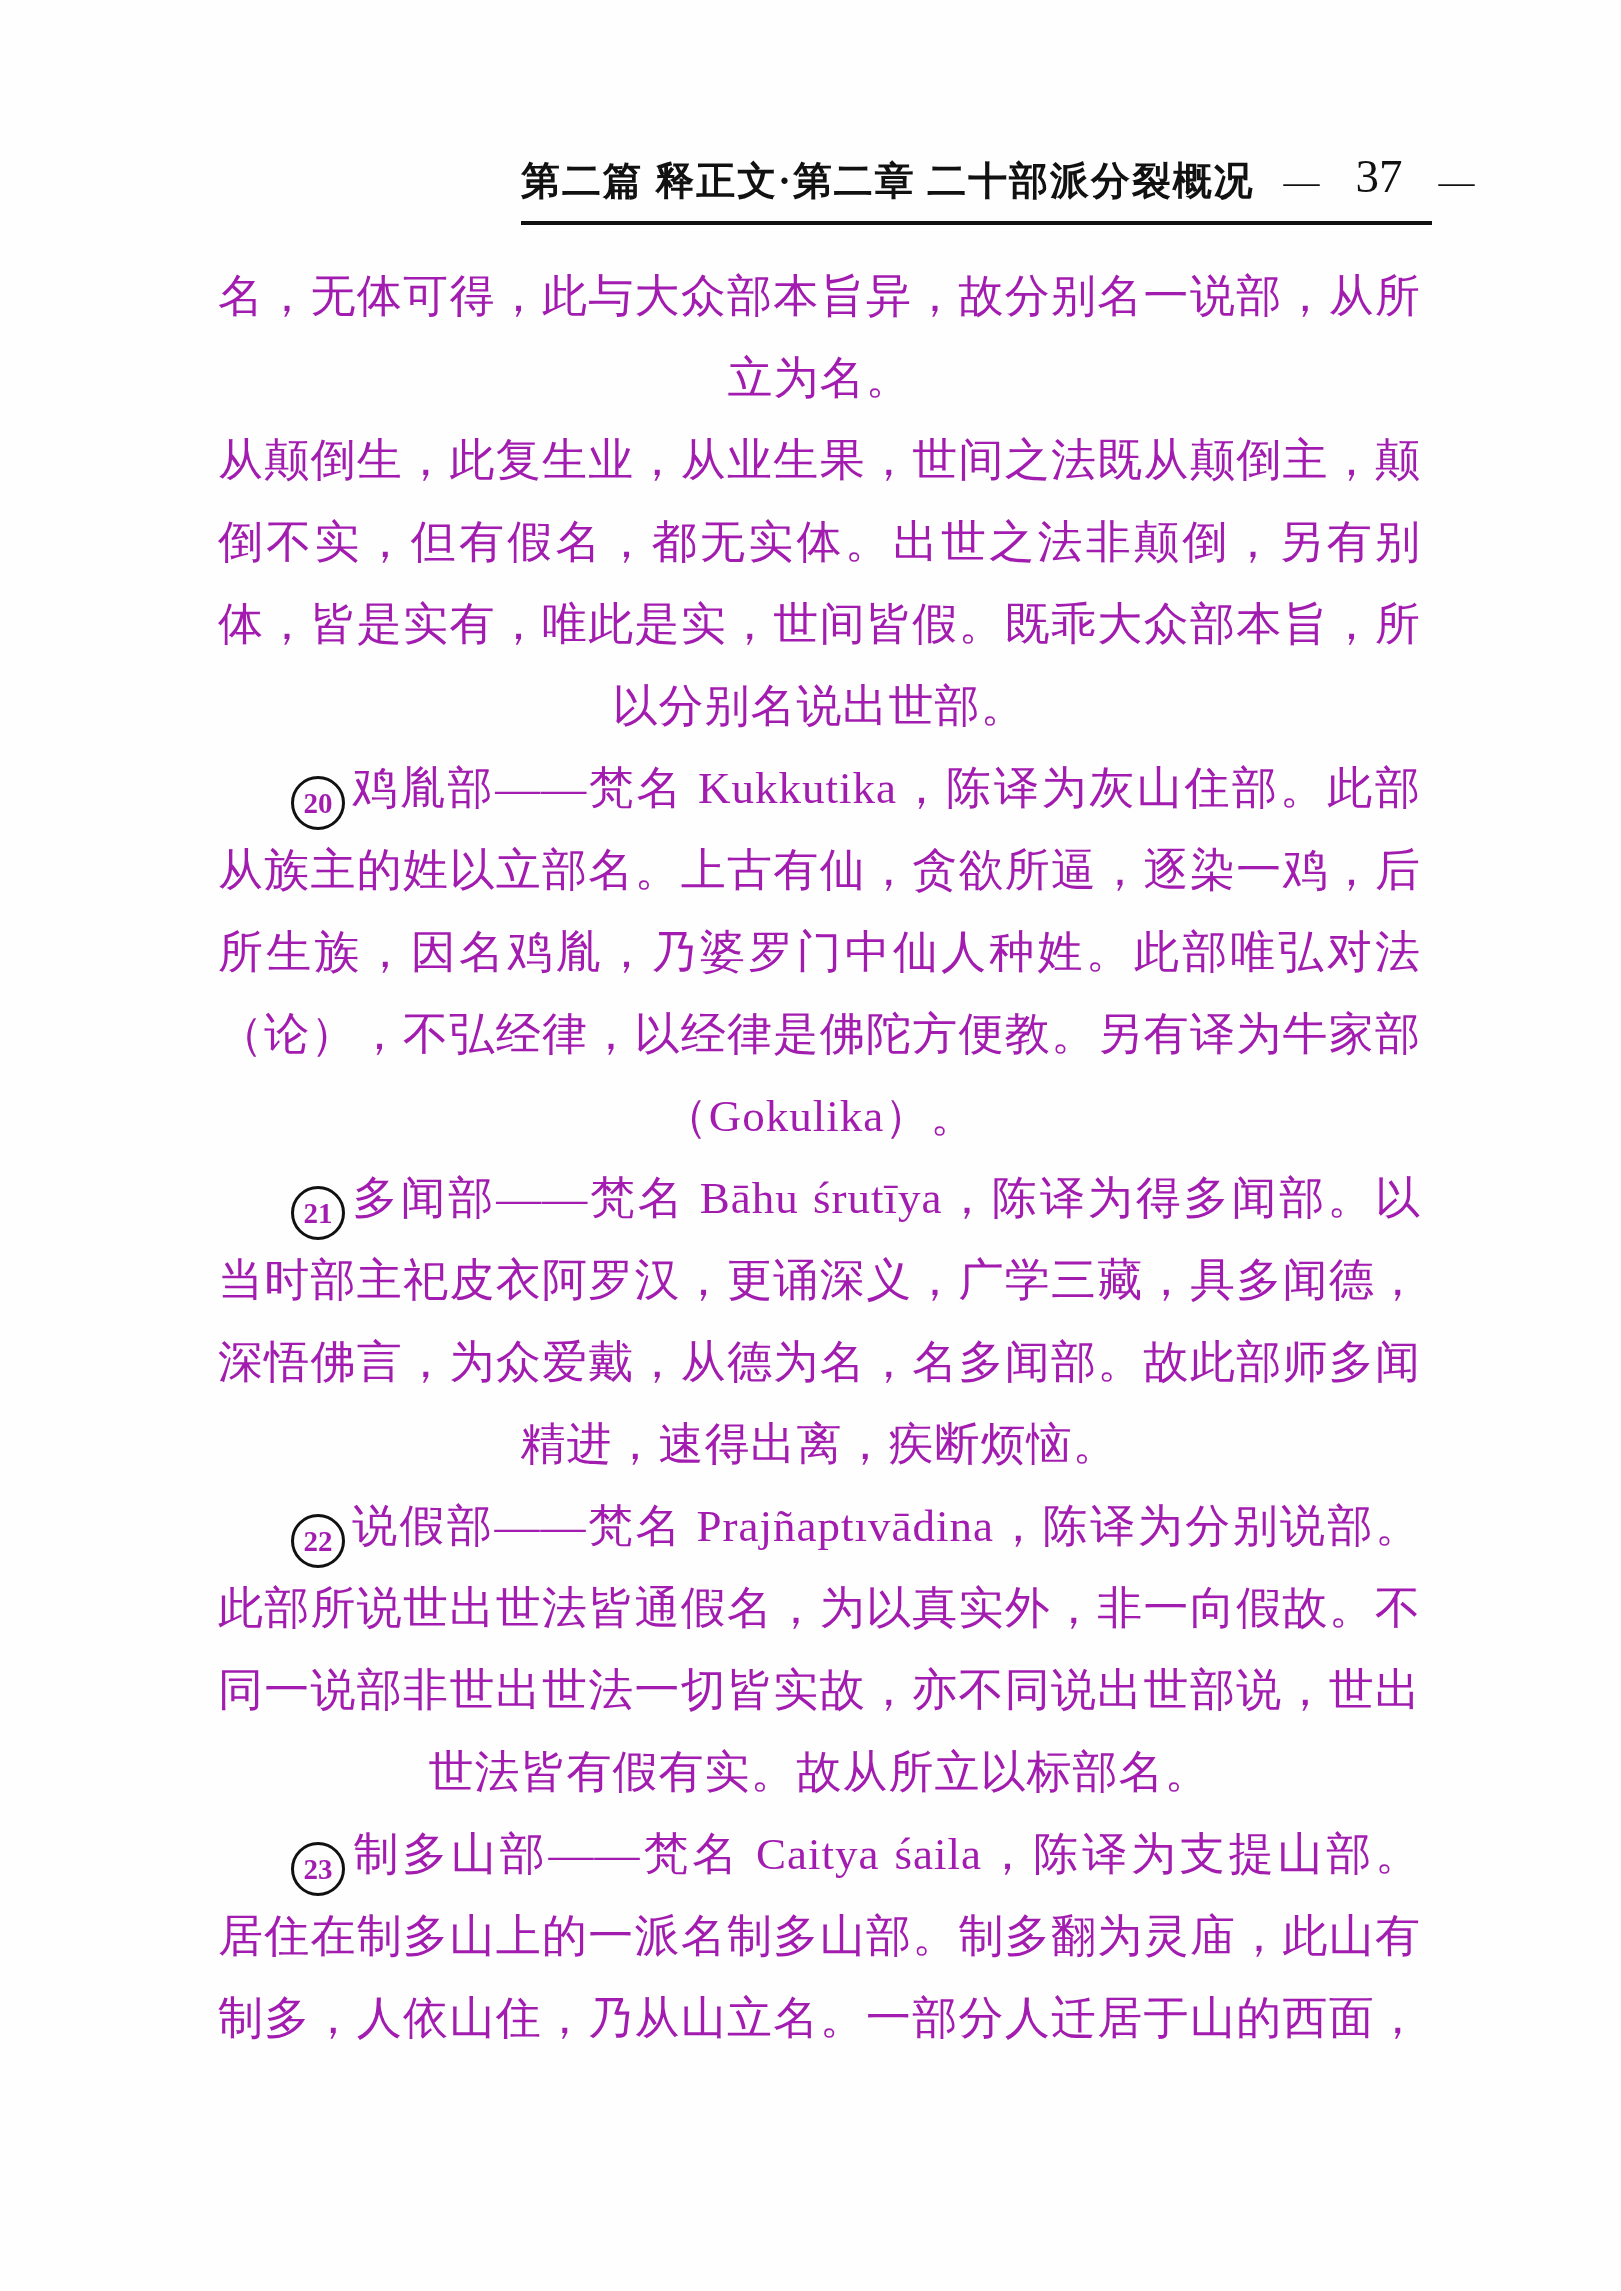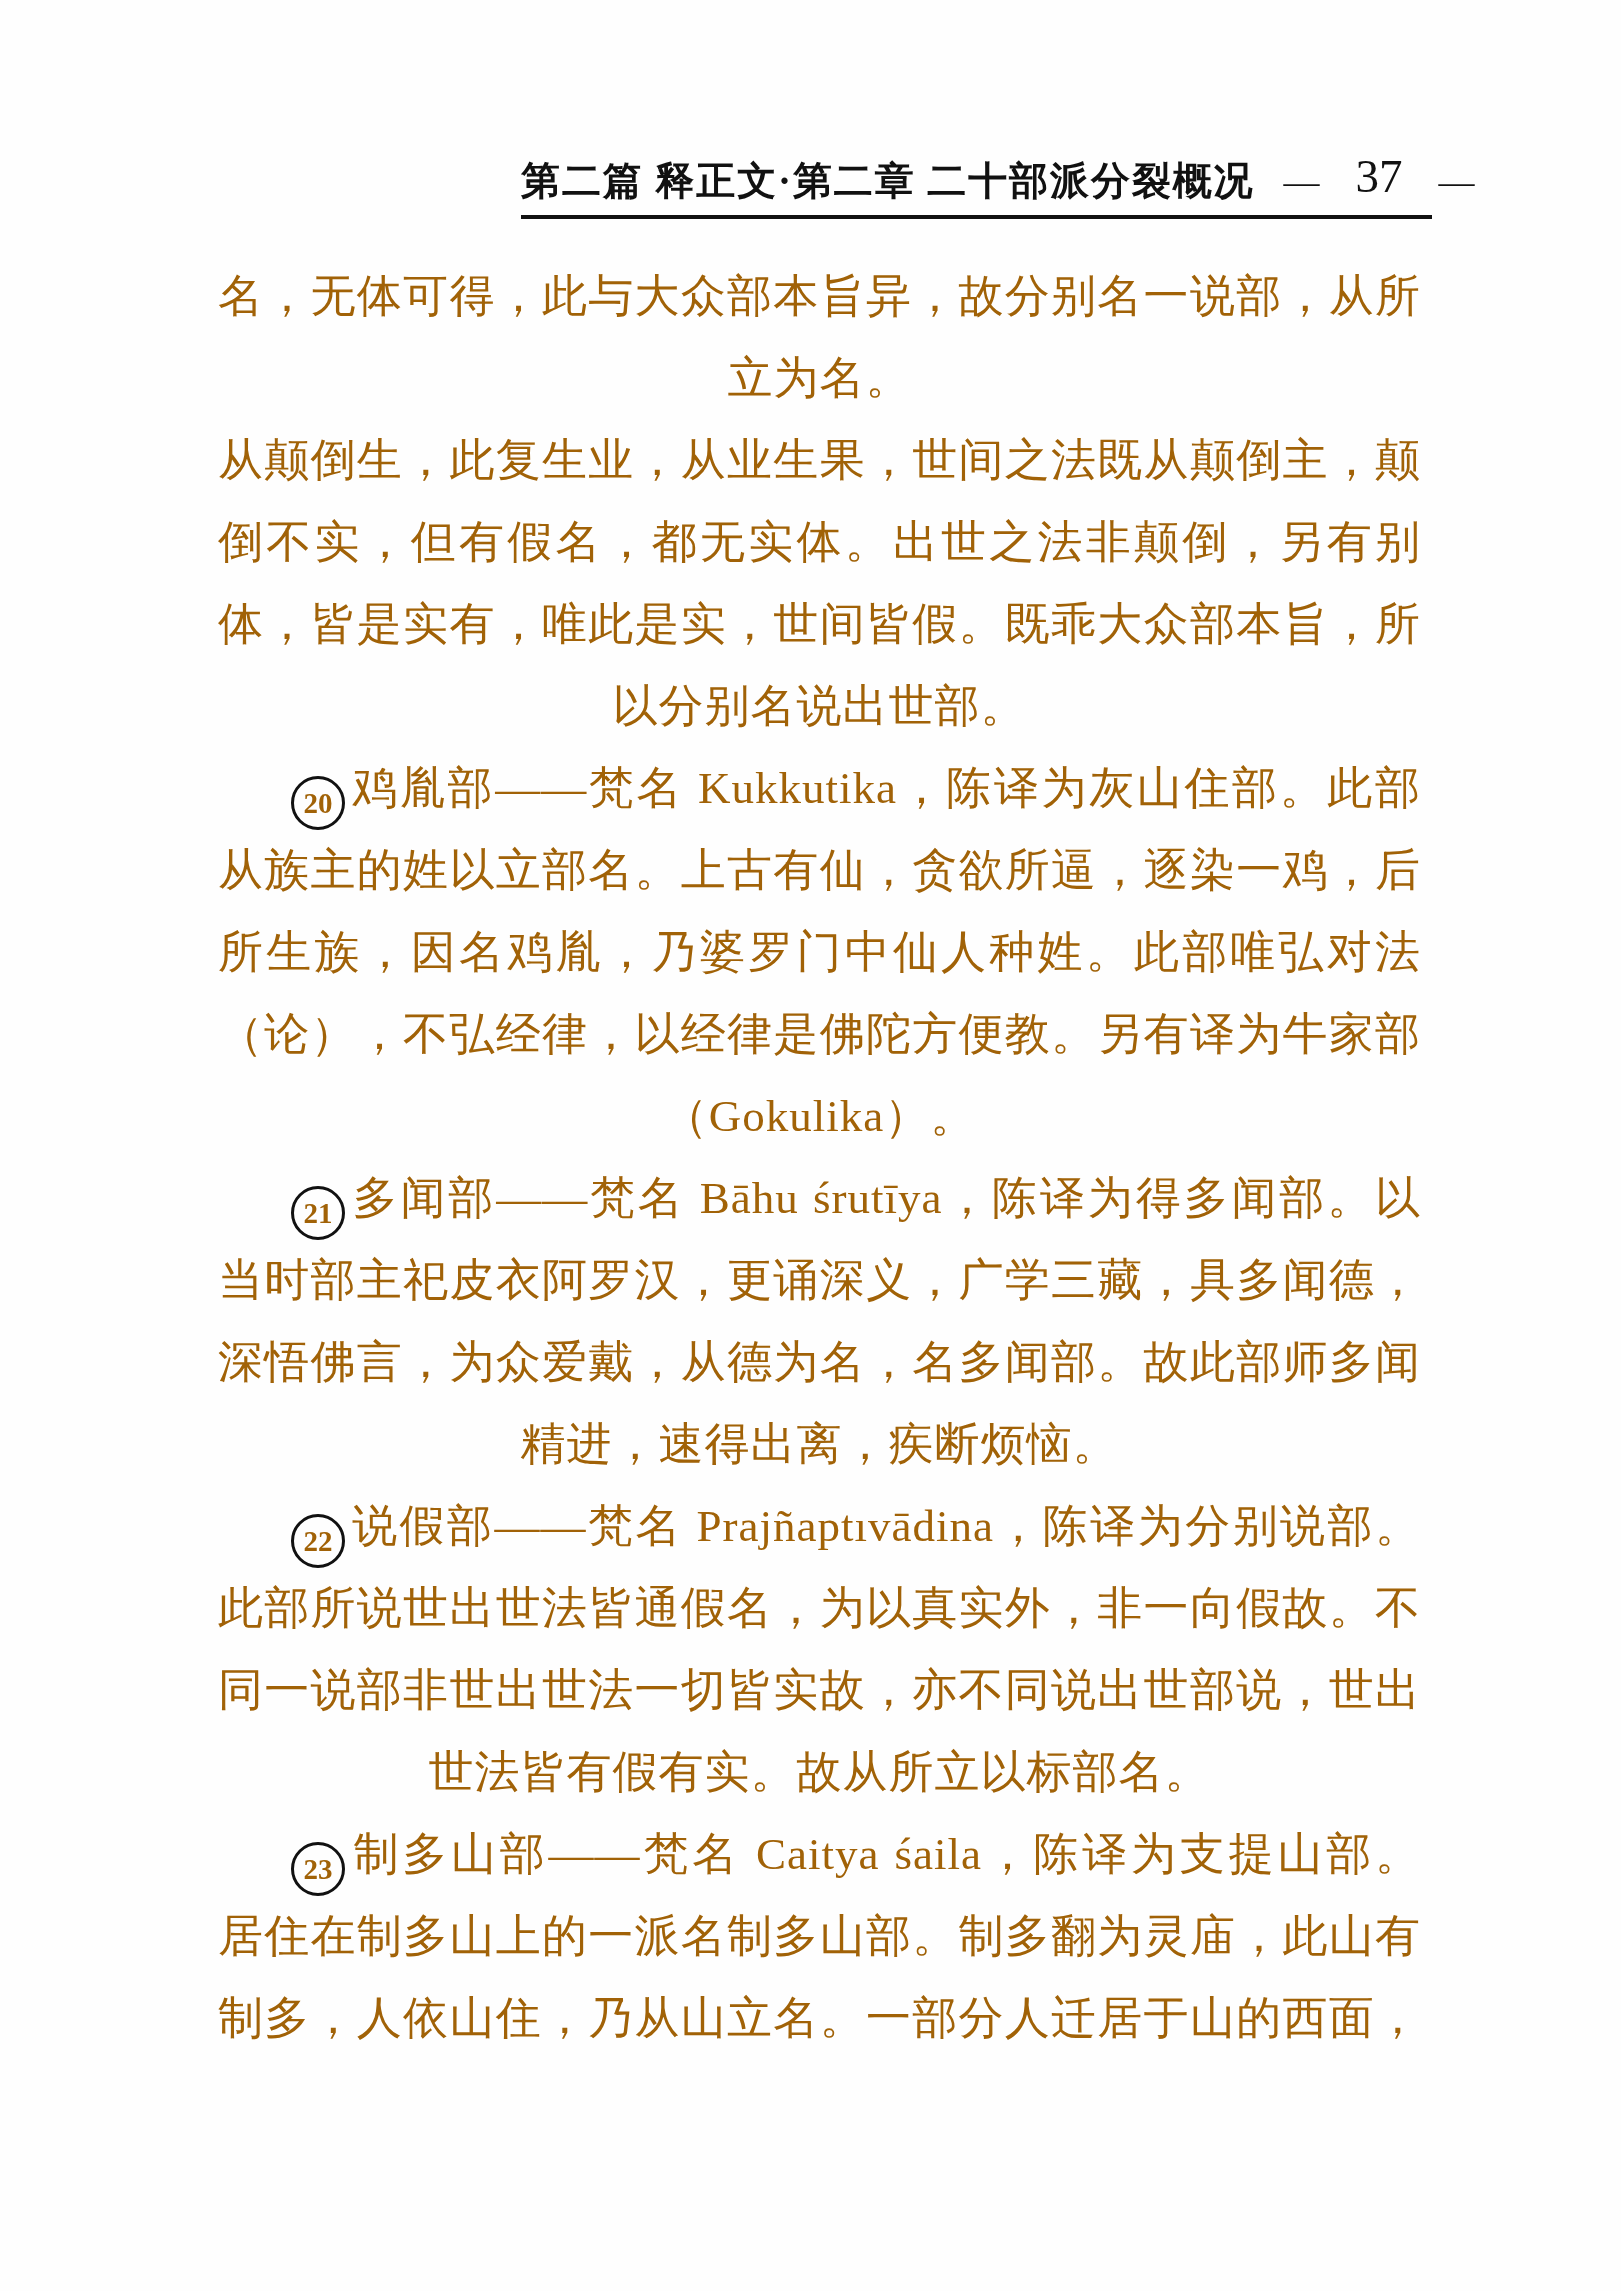--- a/index.html
+++ b/index.html
@@ -20,21 +20,21 @@
   
   .header {
     position: absolute;
     left: 521px;
     top: 151px;
     width: 911px;
     display: flex;
     justify-content: space-between;
     align-items: flex-end;
     border-bottom: 4.8px solid #111111;
-    padding-bottom: 12px;
+    padding-bottom: 18px;
     font-weight: bold;
     font-size: 39px;
     line-height: 1.1;
     white-space: nowrap;
   }
   .header-title {
     letter-spacing: 1.9px;
   }
   .pageno-group {
     display: flex;
@@ -47,21 +47,21 @@
   .pageno-group .num {
     font-size: 47px;
   }
   
   .body-text {
     position: absolute;
     left: 218px;
     top: 255px;
     width: 1203px;
     font-size: 45px;
-    color: #a16207;
+    color: #a21caf;
   }
   .line {
     height: 82px;
     line-height: 82px;
     letter-spacing: 1px;
     white-space: nowrap;
     text-align: center;
   }
   .line.fill {
     white-space: normal;

